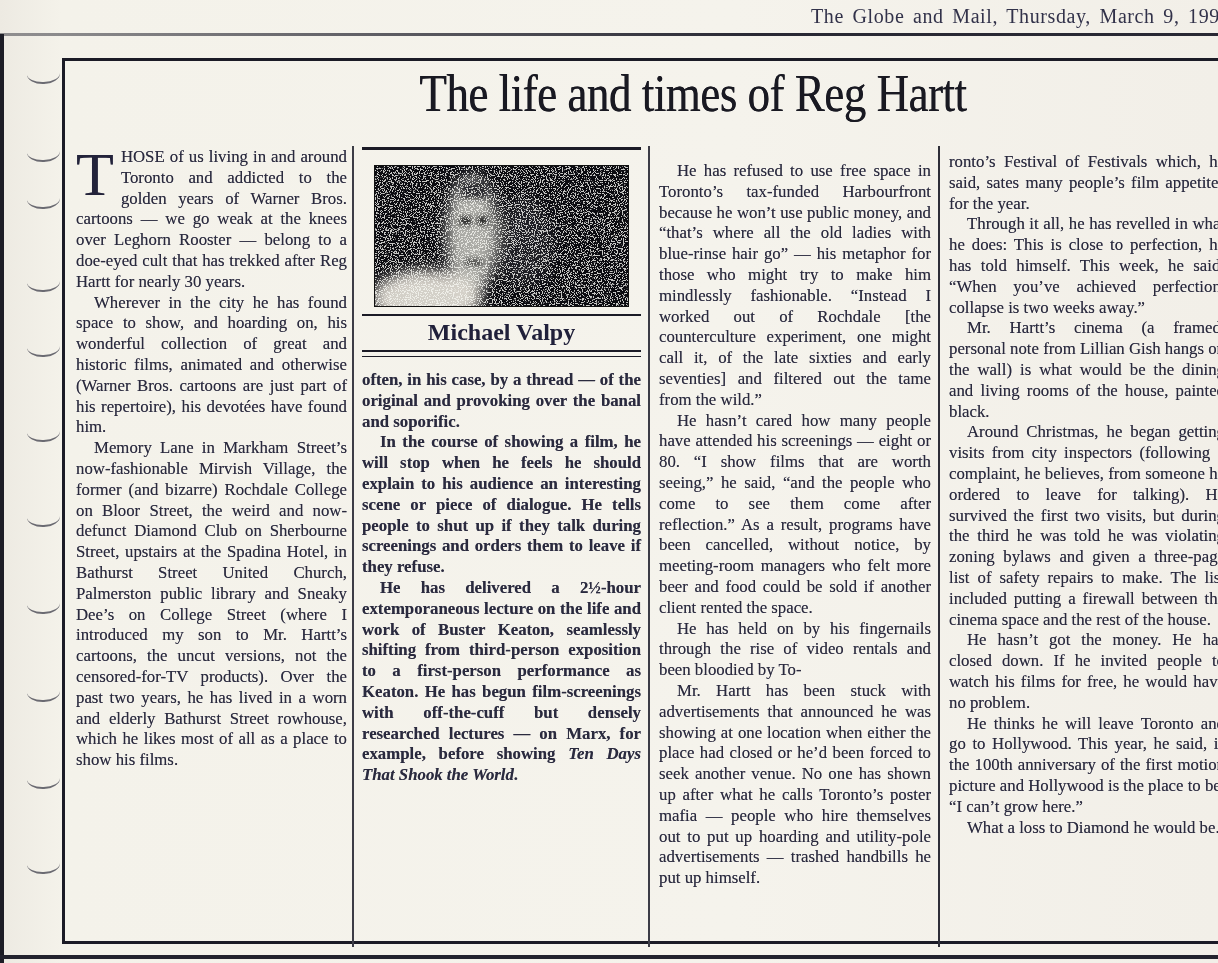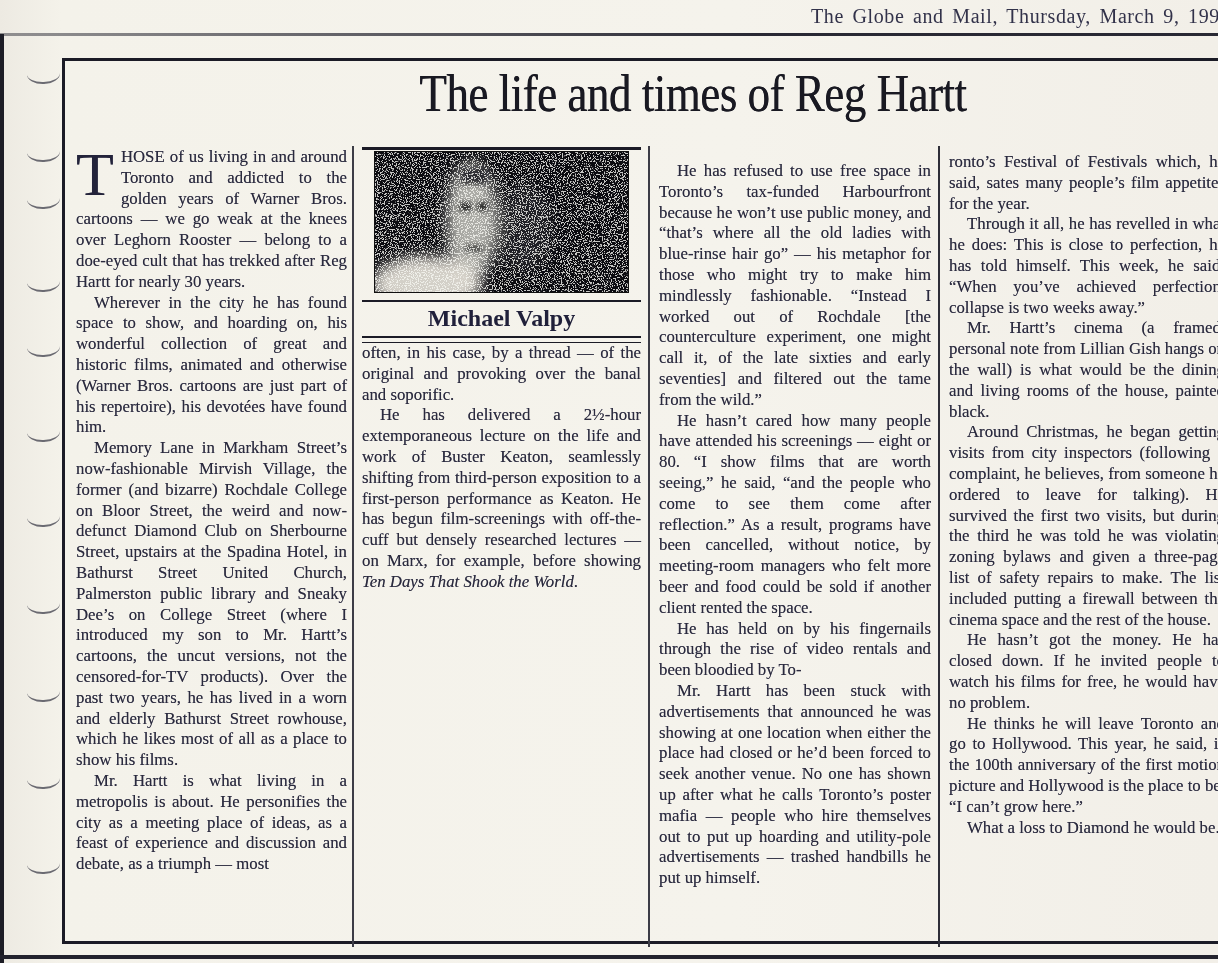--- a/index.html
+++ b/index.html
@@ -24,29 +24,29 @@
   .headline-wrap{position:absolute;left:0;top:64px;width:1386px;text-align:center;}
   .headline{display:inline-block;font-size:51px;font-weight:normal;color:#191922;margin:0;
     transform:scale(.88,1.05);letter-spacing:-.5px;text-shadow:.4px 0 0 #191922;}
   
   .col{position:absolute;width:270px;font-size:16.8px;line-height:20.8px;text-align:justify;
     text-shadow:0 0 .5px rgba(38,38,66,.55);}
   .col p{margin:0;text-indent:18px;}
   .col p.ni{text-indent:0;}
   #c0{left:76px;top:147px;width:271px;}
   .col2wrap{left:362px;top:147px;width:279px;position:absolute;}
-  #c1{position:static;width:auto;}
+  #c1{position:static;width:auto;margin-top:13px;font-weight:bold;}
   #c1,#c1 p{font-size:16.8px;line-height:20.8px;text-align:justify;}
   #c2{left:659px;top:161px;width:272px;}
   #c3{left:949px;top:152px;width:276px;}
   .vrule{position:absolute;top:146px;width:2px;height:801px;background:#3c3c46;}
   .vr1{left:352px;} .vr2{left:648px;} .vr3{left:938px;background:#2e2e38;}
   .dropcap{float:left;font-size:62px;line-height:47px;padding:4px 7px 0 0;color:#23233a;}
   
-  .byline-box{border-top:3px solid #1b1b26;padding-top:1px;}
+  .byline-box{border-top:3px solid #1b1b26;padding-top:15px;}
   .photo{height:140px;margin:0 12px;background:#0b0b0f;border:1px solid #111;}
   .photo svg{display:block;width:100%;height:100%;}
   .byline-rule{border-top:2.5px solid #1b1b26;margin-top:7px;}
   .byline{text-align:center;font-weight:bold;font-size:24px;color:#20203a;padding:3px 0 4px 0;}
   .double-rule{border-top:2.5px solid #1b1b26;border-bottom:1.5px solid #1b1b26;height:4px;}
   i{font-style:italic;}
 </style>
 </head>
 <body>
 
@@ -73,21 +73,20 @@
 </div>
 
 <div class="vrule vr1"></div>
 <div class="vrule vr2"></div>
 <div class="vrule vr3"></div>
 
 <div class="col" id="c0">
     <p class="ni"><span class="dropcap">T</span><span>HOSE of us living in and around Toronto and addicted to the golden years of Warner Bros. cartoons — we go weak at the knees over Leghorn Rooster — belong to a doe-eyed cult that has trekked after Reg Hartt for nearly 30 years.</span></p>
     <p><span>Wherever in the city he has found space to show, and hoarding on, his wonderful collection of great and historic films, animated and otherwise (Warner Bros. cartoons are just part of his repertoire), his devotées have found him.</span></p>
     <p><span>Memory Lane in Markham Street’s now-fashionable Mirvish Village, the former (and bizarre) Rochdale College on Bloor Street, the weird and now-defunct Diamond Club on Sherbourne Street, upstairs at the Spadina Hotel, in Bathurst Street United Church, Palmerston public library and Sneaky Dee’s on College Street (where I introduced my son to Mr. Hartt’s cartoons, the uncut versions, not the censored-for-TV products). Over the past two years, he has lived in a worn and elderly Bathurst Street rowhouse, which he likes most of all as a place to show his films.</span></p>
-    <p><span>Mr. Hartt is what living in a metropolis is about. He personifies the city as a meeting place of ideas, as a feast of experience and discussion and debate, as a triumph — most</span></p>
   </div>
 
 <div class="col2wrap">
   <div class="byline-box">
     <div class="photo">
       <svg viewBox="0 0 254 138" preserveAspectRatio="none">
         <defs>
           <filter id="speck" x="0" y="0" width="100%" height="100%">
             <feTurbulence type="fractalNoise" baseFrequency="0.85" numOctaves="2" seed="11"></feTurbulence>
             <feColorMatrix type="matrix" values="0 0 0 0 0.93  0 0 0 0 0.93  0 0 0 0 0.89  0 0 0 18 -9.6"></feColorMatrix>
@@ -113,20 +112,21 @@
         </g>
         <rect width="254" height="138" filter="url(#speck)" opacity="0.8"></rect>
       </svg>
     </div>
     <div class="byline-rule"></div>
     <div class="byline">Michael Valpy</div>
     <div class="double-rule"></div>
   </div>
   <div class="col" id="c1">
       <p class="ni"><span>often, in his case, by a thread — of the original and provoking over the banal and soporific.</span></p>
+      <p><span>In the course of showing a film, he will stop when he feels he should explain to his audience an interesting scene or piece of dialogue. He tells people to shut up if they talk during screenings and orders them to leave if they refuse.</span></p>
       <p><span>He has delivered a 2½-hour extemporaneous lecture on the life and work of Buster Keaton, seamlessly shifting from third-person exposition to a first-person performance as Keaton. He has begun film-screenings with off-the-cuff but densely researched lectures — on Marx, for example, before showing </span><i>Ten Days That Shook the World</i><span>.</span></p>
     </div>
 </div>
 
 <div class="col" id="c2">
     <p><span>He has refused to use free space in Toronto’s tax-funded Harbourfront because he won’t use public money, and “that’s where all the old ladies with blue-rinse hair go” — his metaphor for those who might try to make him mindlessly fashionable. “Instead I worked out of Rochdale [the counterculture experiment, one might call it, of the late sixties and early seventies] and filtered out the tame from the wild.”</span></p>
     <p><span>He hasn’t cared how many people have attended his screenings — eight or 80. “I show films that are worth seeing,” he said, “and the people who come to see them come after reflection.” As a result, programs have been cancelled, without notice, by meeting-room managers who felt more beer and food could be sold if another client rented the space.</span></p>
     <p><span>He has held on by his fingernails through the rise of video rentals and been bloodied by To-</span></p>
     <p><span>Mr. Hartt has been stuck with advertisements that announced he was showing at one location when either the place had closed or he’d been forced to seek another venue. No one has shown up after what he calls Toronto’s poster mafia — people who hire themselves out to put up hoarding and utility-pole advertisements — trashed handbills he put up himself.</span></p>
   </div>

